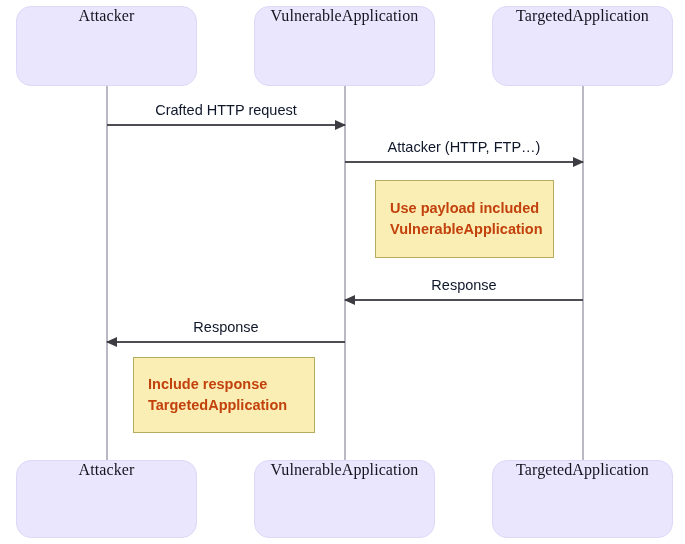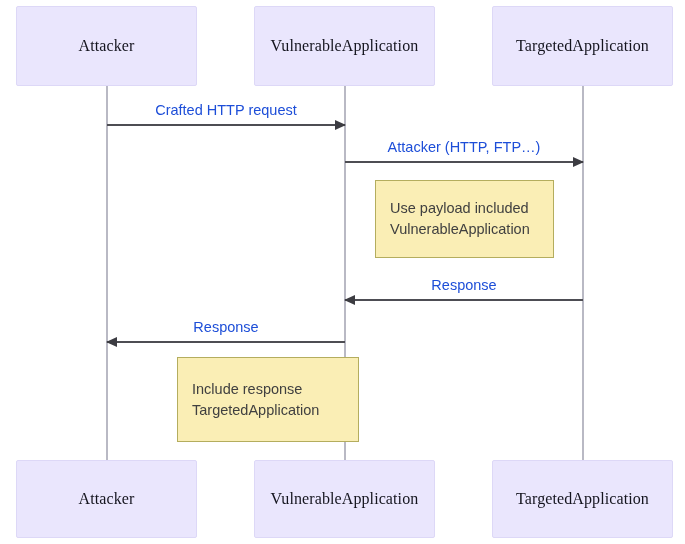--- a/index.html
+++ b/index.html
@@ -23,23 +23,23 @@
     position: absolute;
     width: 2px;
     background: #b9b9c4;
   }
   
   .participant-box {
     position: absolute;
     box-sizing: border-box;
     background: #eae6fd;
     border: 1px solid #ddd8f7;
-    border-radius: 2px;
+    border-radius: 15px;
     display: flex;
-    align-items: center;
+    align-items: flex-start;
     justify-content: center;
     text-align: center;
   }
   .participant-label {
     font-family: "Liberation Serif", serif;
     font-size: 16px;
     color: #14141e;
     line-height: 1.15;
     letter-spacing: 0.1px;
     white-space: nowrap;
@@ -74,40 +74,41 @@
     border-right: 11px solid #3c3c42;
   }
   .message-label {
     position: absolute;
     bottom: 6px;
     left: 0;
     right: 0;
     text-align: center;
     font-family: "Liberation Sans", sans-serif;
     font-size: 14.5px;
-    color: #1d4ed8;
+    color: #0f172a;
     white-space: nowrap;
   }
   
   .note-box {
     position: absolute;
     box-sizing: border-box;
     background: #faeeb5;
     border: 1px solid #b4ad5e;
     display: flex;
     flex-direction: column;
     justify-content: center;
     padding: 6px 13px 6px 14px;
   }
   .note-line {
     font-family: "Liberation Sans", sans-serif;
     font-size: 14.5px;
-    color: #404040;
+    color: #c2410c;
     line-height: 21px;
     white-space: nowrap;
+    font-weight: bold;
   }
 </style>
 </head>
 <body>
 
 <div id="diagram-canvas">
 
   <div class="lifeline" style="left:106px; top:86px; height:375px;"></div>
   <div class="lifeline" style="left:344px; top:86px; height:375px;"></div>
   <div class="lifeline" style="left:582px; top:86px; height:375px;"></div>
@@ -146,21 +147,21 @@
     <div class="arrowhead left"></div>
     <div class="message-label">Response</div>
   </div>
 
   <div class="message" style="left:107px; top:341px; width:238px;">
     <div class="message-line"></div>
     <div class="arrowhead left"></div>
     <div class="message-label">Response</div>
   </div>
 
-  <div class="note-box" style="left:133px; top:357px; width:182px; height:85px;margin-left:44px;">
+  <div class="note-box" style="left:133px; top:357px; width:182px; height:76px;">
     <div class="note-line">Include response</div>
     <div class="note-line">TargetedApplication</div>
   </div>
 
   <div class="participant-box" style="left:16px; top:460px; width:181px; height:78px;">
     <span class="participant-label">Attacker</span>
   </div>
 
   <div class="participant-box" style="left:254px; top:460px; width:181px; height:78px;">
     <span class="participant-label">VulnerableApplication</span>

